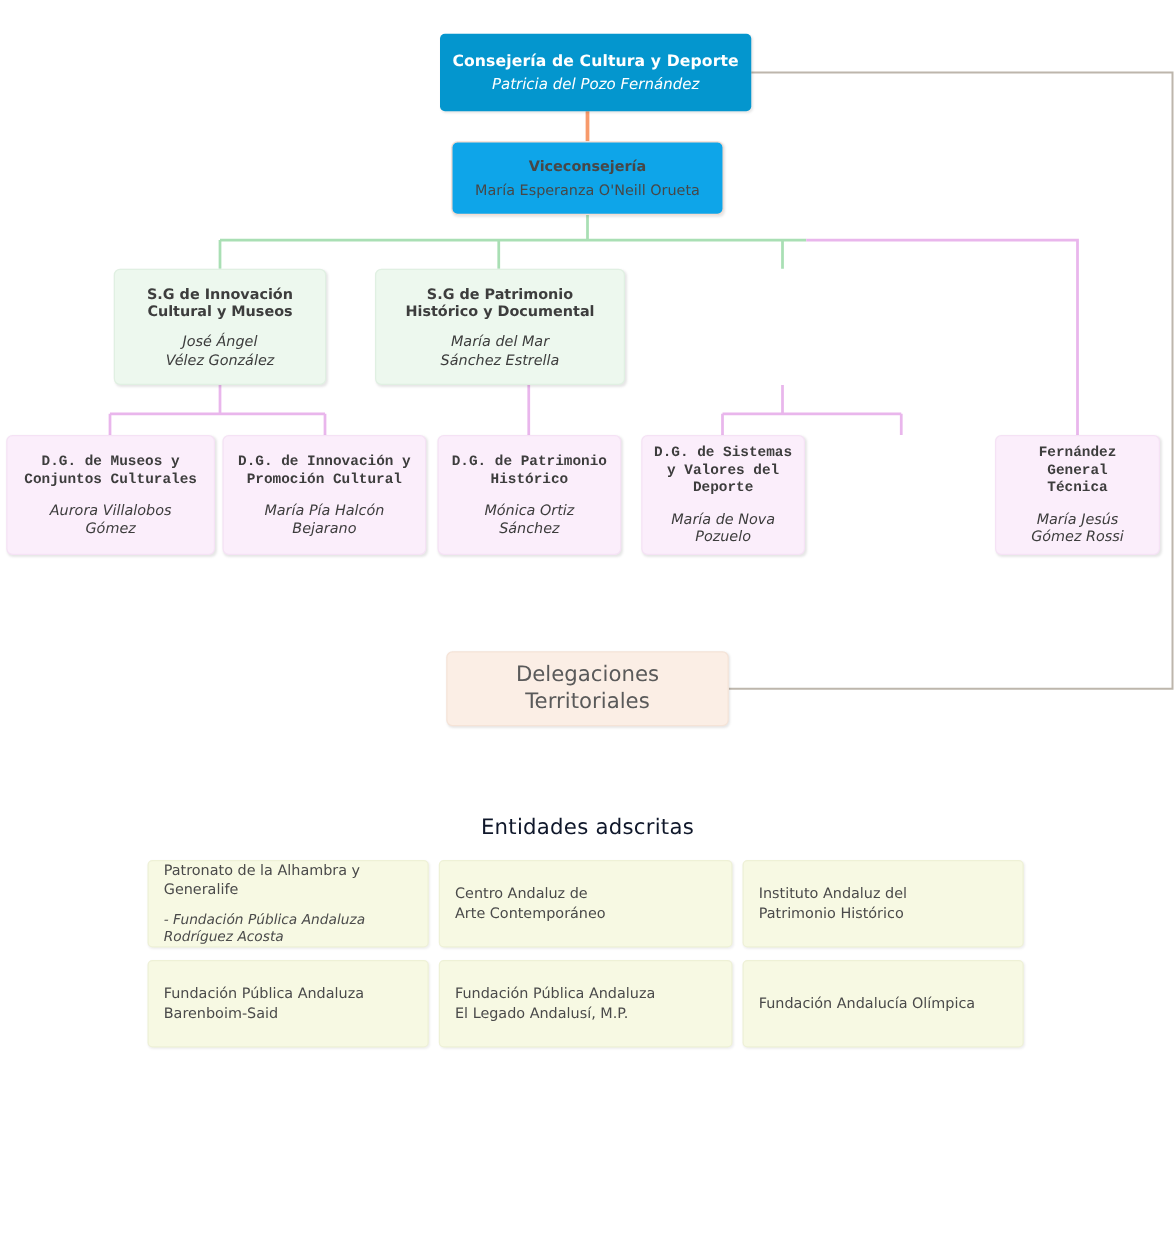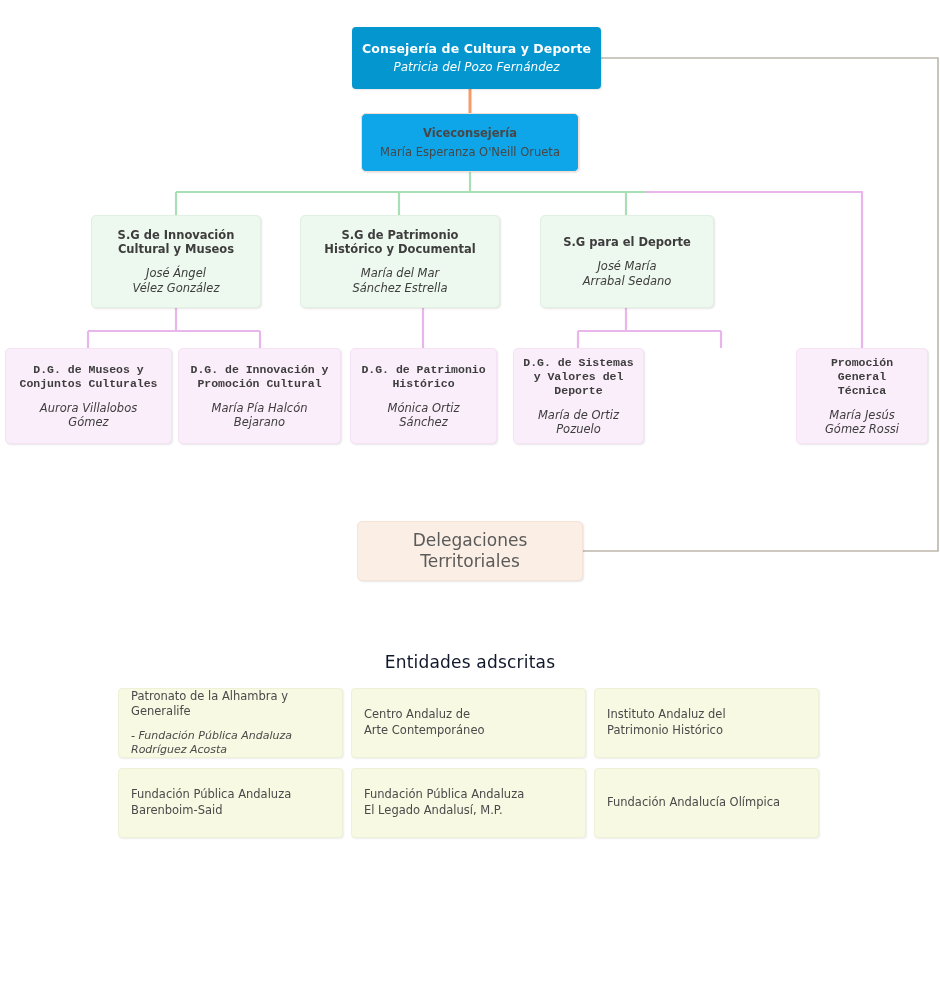--- a/index.html
+++ b/index.html
@@ -229,25 +229,20 @@
 Vélez González</div>
   </div>
 
   <div class="node level-sg" style="left:300px; top:215px; width:200px; height:93px;">
     <div class="title" style="white-space:pre-line;">S.G de Patrimonio
 Histórico y Documental</div>
     <div class="person" style="white-space:pre-line;">María del Mar
 Sánchez Estrella</div>
   </div>
 
-  <div class="node level-sg" style="left:540px; top:215px; width:174px; height:93px;">
-    <div class="title" style="white-space:pre-line;">S.G para el Deporte</div>
-    <div class="person" style="white-space:pre-line;">José María
-Arrabal Sedano</div>
-  </div>
 
   <div class="node level-dg" style="left:5px; top:348px; width:167px; height:96px;">
     <div class="title" style="white-space:pre-line;">D.G. de Museos y
 Conjuntos Culturales</div>
     <div class="person" style="white-space:pre-line;">Aurora Villalobos
 Gómez</div>
   </div>
 
   <div class="node level-dg" style="left:178px; top:348px; width:163px; height:96px;">
     <div class="title" style="white-space:pre-line;">D.G. de Innovación y
@@ -260,27 +255,27 @@
     <div class="title" style="white-space:pre-line;">D.G. de Patrimonio
 Histórico</div>
     <div class="person" style="white-space:pre-line;">Mónica Ortiz
 Sánchez</div>
   </div>
 
   <div class="node level-dg" style="left:513px; top:348px; width:131px; height:96px;">
     <div class="title" style="white-space:pre-line;">D.G. de Sistemas
 y Valores del
 Deporte</div>
-    <div class="person" style="white-space:pre-line;">María de Ortiz
+    <div class="person" style="white-space:pre-line;">María de Nova
 Pozuelo</div>
   </div>
 
 
   <div class="node level-dg" style="left:796px; top:348px; width:132px; height:96px;">
-    <div class="title" style="white-space:pre-line;">Promoción General
+    <div class="title" style="white-space:pre-line;">Fernández General
 Técnica</div>
     <div class="person" style="white-space:pre-line;">María Jesús
 Gómez Rossi</div>
   </div>
 
   <div class="node level-delegaciones" style="left:357px; top:521px; width:226px; height:60px;">
     <div class="title">Delegaciones Territoriales</div>
   </div>
 
   <div id="entities-section">

